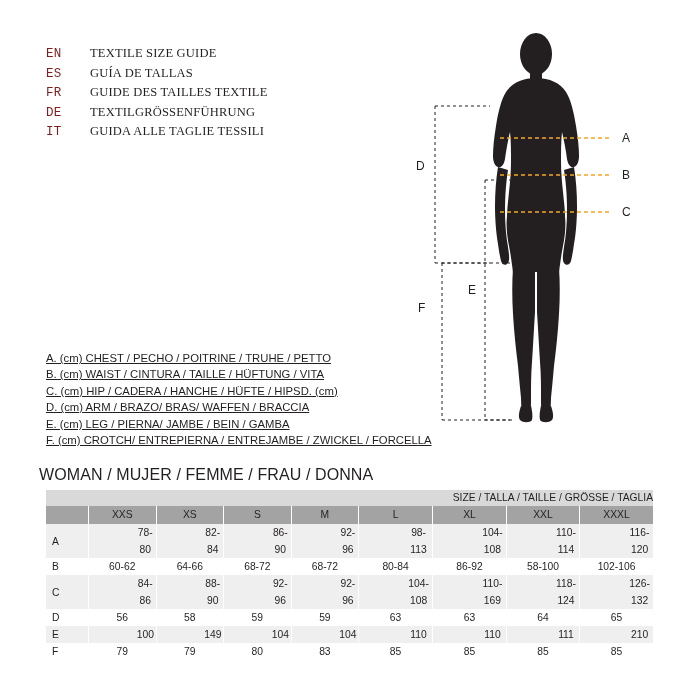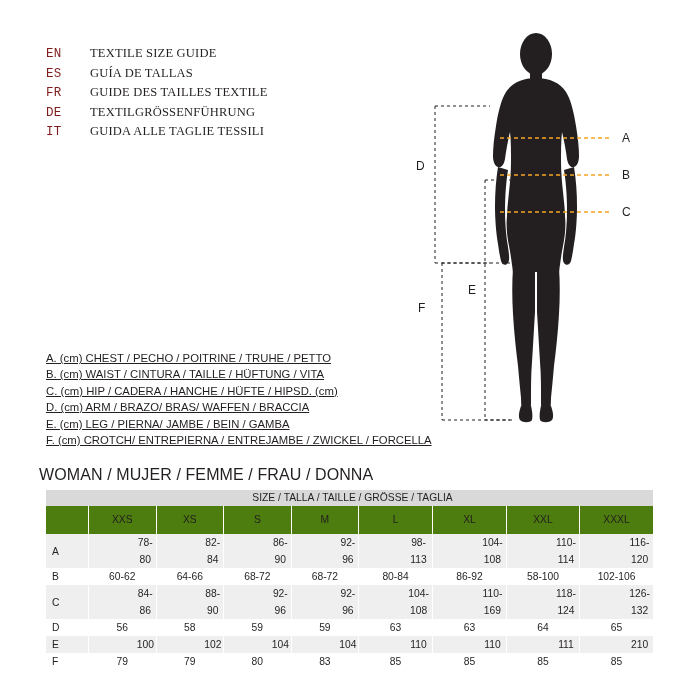--- a/index.html
+++ b/index.html
@@ -83,29 +83,29 @@
     padding: 0;
     margin: 0;
     font-weight: normal;
     text-align: center;
     height: 17px;
     line-height: 17px;
     border-right: 1px solid #ffffff;
   }
   table.size-table tr.head-row td {
     background: #d9d9d9;
-    text-align: center;
+    text-align: right;
     padding-left: 6px;
     font-size: 10.3px;
     height: 16px;
     line-height: 16px;
   }
   table.size-table tr.cols-row td {
-    background: #4d7c0f;
-    height: 28px;
+    background: #a3a3a3;
+    height: 18px;
     line-height: 18px;
   }
   table.size-table tr.data-row td.rowlabel,
   table.size-table tr.cols-row td.rowlabel {
     text-align: left;
     padding-left: 6px;
     width: 36px;
   }
   table.size-table tr.shade td {
     background: #efefef;
@@ -352,21 +352,21 @@
           <td>59</td>
           <td>63</td>
           <td>63</td>
           <td>64</td>
           <td>65</td>
         </tr>
 
         <tr class="data-row shade">
           <td class="rowlabel">E</td>
           <td>100</td>
-          <td>102</td>
+          <td>149</td>
           <td>104</td>
           <td>104</td>
           <td>110</td>
           <td>110</td>
           <td>111</td>
           <td>210</td>
         </tr>
 
         <tr class="data-row plain">
           <td class="rowlabel">F</td>

